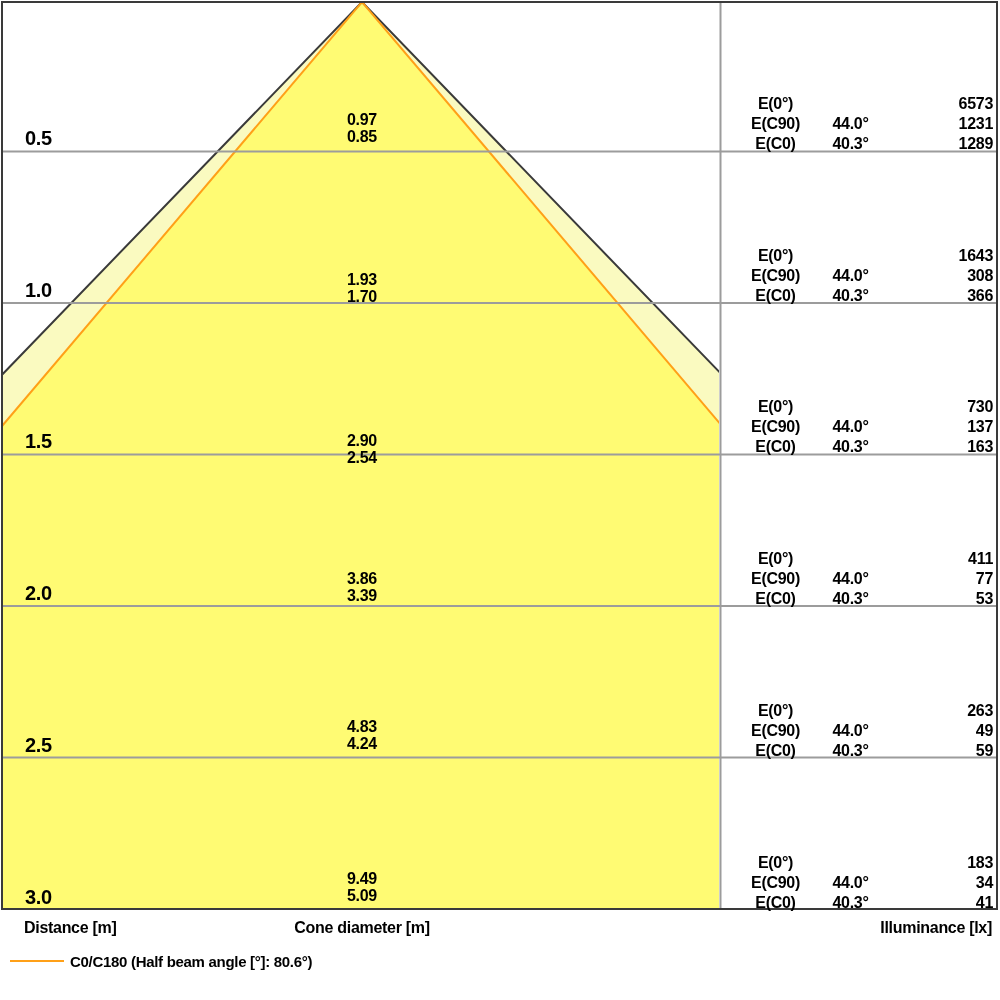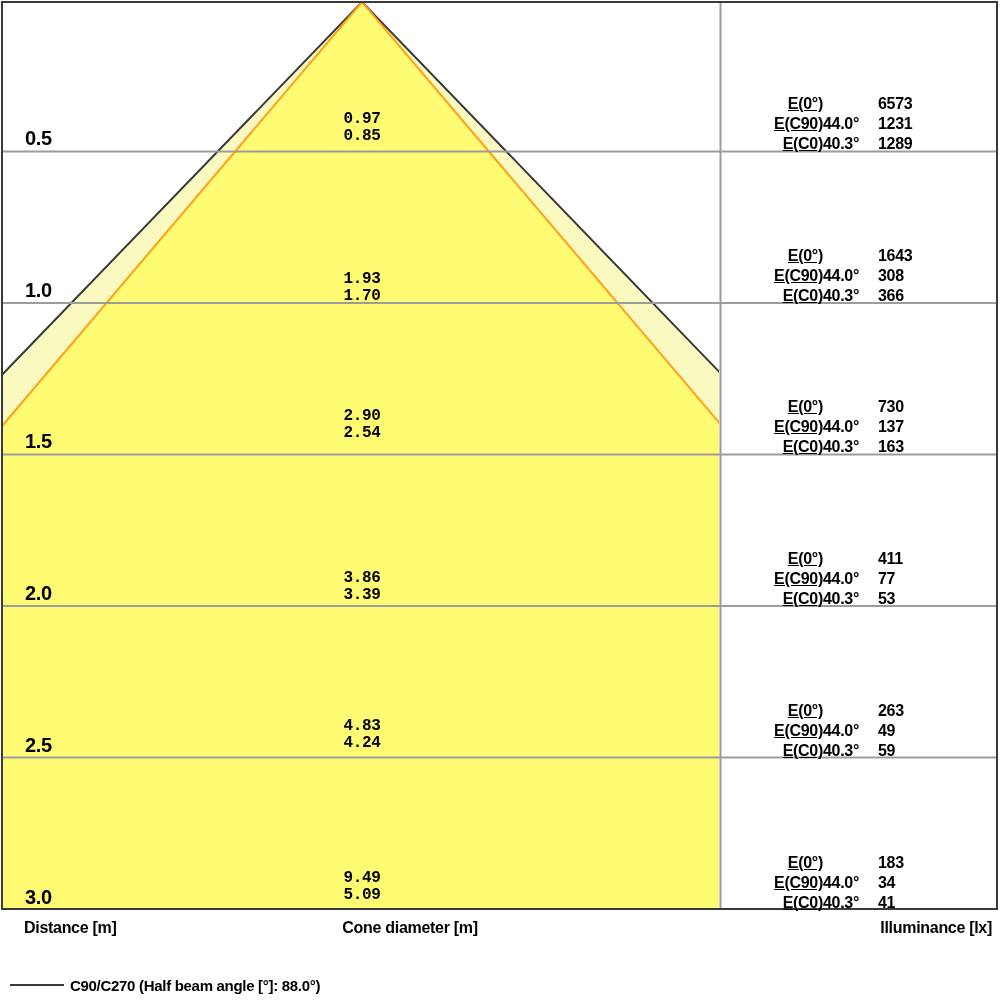--- a/index.html
+++ b/index.html
@@ -3,29 +3,29 @@
 <meta charset="utf-8">
 <style>
   html,body{margin:0;padding:0;background:#fff;}
   .stage{
     position:relative;width:1000px;height:1000px;background:#fff;overflow:hidden;
     font-family:"Liberation Sans",sans-serif;font-weight:bold;color:#000;
   }
   .stage svg{position:absolute;left:0;top:0;}
   .dist{position:absolute;left:25px;font-size:20px;line-height:17px;letter-spacing:-0.3px;}
   .cone{position:absolute;left:362px;transform:translateX(-50%);text-align:center;font-size:16px;line-height:17px;letter-spacing:-0.3px;}
-  .cone span{display:block;font-family:Liberation Mono, monospace;}
+  .cone span{display:block;}
   .eblock{position:absolute;left:728px;width:265px;font-size:16px;line-height:20px;letter-spacing:-0.3px;}
   .erow{display:flex;}
-  .el{width:95px;text-align:right;text-decoration:underline;}
-  .ea{width:55px;text-align:left;}
-  .ev{flex:1;}
+  .el{width:95px;text-align:center;}
+  .ea{width:55px;text-align:center;}
+  .ev{flex:1;text-align:right;}
   .axis{position:absolute;top:919px;font-size:16px;letter-spacing:-0.3px;}
   .axis.a-dist{left:24px;}
-  .axis.a-cone{left:362px;transform:translateX(-50%);margin-left:48px;}
+  .axis.a-cone{left:362px;transform:translateX(-50%);}
   .axis.a-illum{right:8px;}
   .legend{position:absolute;left:10px;display:flex;align-items:center;height:18px;font-size:15px;letter-spacing:-0.3px;}
   .legend .line{width:54px;height:2px;margin-right:6px;flex:none;}
 </style>
 </head>
 <body>
 
 <div class="stage">
 
   <svg width="1000" height="1000" viewBox="0 0 1000 1000" aria-hidden="true">
@@ -59,21 +59,21 @@
   <div class="dist" style="top:889px">3.0</div>
 
   <div class="cone" style="top:111px">
     <span>0.97</span>
     <span>0.85</span>
   </div>
   <div class="cone" style="top:271px">
     <span>1.93</span>
     <span>1.70</span>
   </div>
-  <div class="cone" style="top:408px">
+  <div class="cone" style="top:432px">
     <span>2.90</span>
     <span>2.54</span>
   </div>
   <div class="cone" style="top:570px">
     <span>3.86</span>
     <span>3.39</span>
   </div>
   <div class="cone" style="top:718px">
     <span>4.83</span>
     <span>4.24</span>
@@ -183,18 +183,18 @@
         <span class="el">E(C0)</span>
         <span class="ea">40.3°</span>
         <span class="ev">41</span>
       </div>
   </div>
 
   <div class="axis a-dist">Distance [m]</div>
   <div class="axis a-cone">Cone diameter [m]</div>
   <div class="axis a-illum">Illuminance [lx]</div>
 
-  <div class="legend" style="top:976px">
-    <span class="line" style="background:#3A3A3A"></span>
-    <span>C90/C270 (Half beam angle [°]: 88.0°)</span>
+  <div class="legend" style="top:952px">
+    <span class="line" style="background:#FFA018"></span>
+    <span>C0/C180 (Half beam angle [°]: 80.6°)</span>
   </div>
 
 </div>
 
 </body></html>

